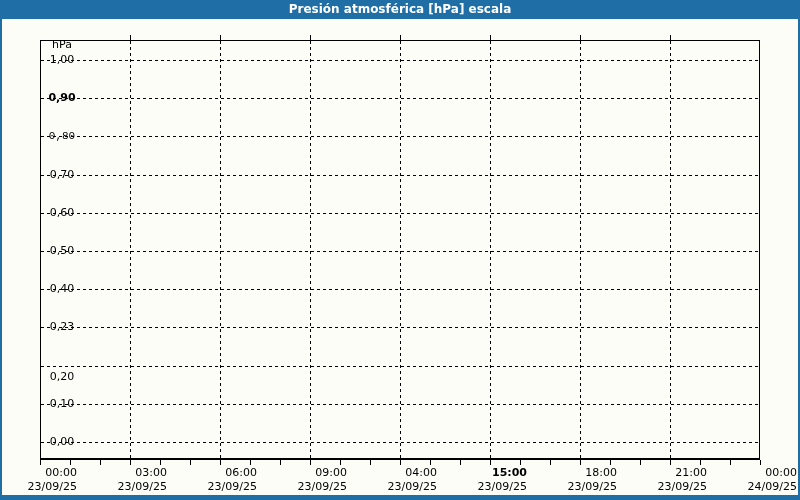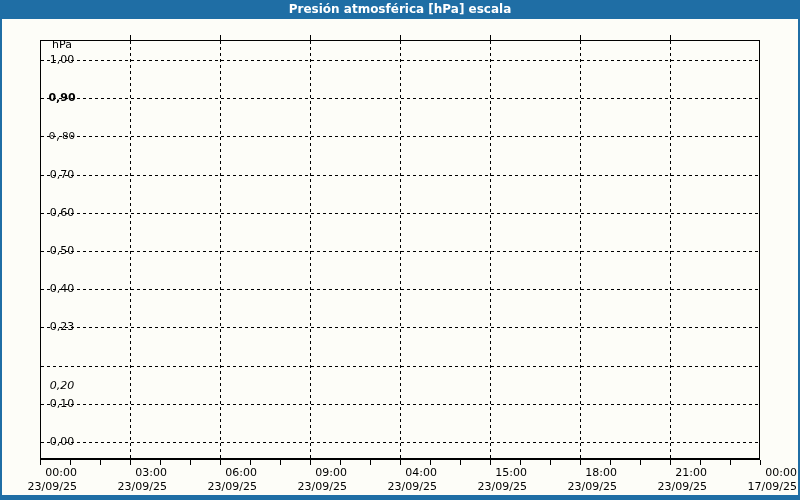--- a/index.html
+++ b/index.html
@@ -81,41 +81,41 @@
 
   <div id="overlay">
       <div class="ylab" style="top: 52px;">1,00</div>
       <div class="ylab" style="top: 90.2px; font-weight: bold;">0,90</div>
       <div class="ylab" style="top: 128.4px; font-family: Liberation Mono, monospace;">0,80</div>
       <div class="ylab" style="top: 166.6px;">0,70</div>
       <div class="ylab" style="top: 204.8px;">0,60</div>
       <div class="ylab" style="top: 243px;">0,50</div>
       <div class="ylab" style="top: 281.2px;">0,40</div>
       <div class="ylab" style="top: 319.4px;">0,23</div>
-      <div class="ylab" style="top: 378px; font-style: italic;">0,20</div>
+      <div class="ylab" style="top: 369px;">0,20</div>
       <div class="ylab" style="top: 395.8px;">0,10</div>
       <div class="ylab" style="top: 434px;">0,00</div>
       <div class="xlab" style="left: 3px; top: 466px;">00:00</div>
       <div class="xlab" style="left: 3px; top: 480px;">23/09/25</div>
       <div class="xlab" style="left: 93px; top: 466px;">03:00</div>
       <div class="xlab" style="left: 93px; top: 480px;">23/09/25</div>
       <div class="xlab" style="left: 183px; top: 466px;">06:00</div>
       <div class="xlab" style="left: 183px; top: 480px;">23/09/25</div>
       <div class="xlab" style="left: 273px; top: 466px;">09:00</div>
       <div class="xlab" style="left: 273px; top: 480px;">23/09/25</div>
       <div class="xlab" style="left: 363px; top: 466px;">04:00</div>
       <div class="xlab" style="left: 363px; top: 480px;">23/09/25</div>
-      <div class="xlab" style="left: 453px; top: 466px;">15:00</div>
+      <div class="xlab" style="left: 453px; top: 466px; font-weight: bold;">15:00</div>
       <div class="xlab" style="left: 453px; top: 480px;">23/09/25</div>
       <div class="xlab" style="left: 543px; top: 466px;">18:00</div>
       <div class="xlab" style="left: 543px; top: 480px;">23/09/25</div>
       <div class="xlab" style="left: 633px; top: 466px;">21:00</div>
       <div class="xlab" style="left: 633px; top: 480px;">23/09/25</div>
       <div class="xlab" style="left: 723px; top: 466px;">00:00</div>
-      <div class="xlab" style="left: 723px; top: 480px;">17/09/25</div>
+      <div class="xlab" style="left: 723px; top: 480px;">24/09/25</div>
     </div>
 
 <div class="tick" style="left: 130px; top: 35px;"></div>
     <div class="tick" style="left: 220px; top: 35px;"></div>
     <div class="tick" style="left: 310px; top: 35px;"></div>
     <div class="tick" style="left: 400px; top: 35px;"></div>
     <div class="tick" style="left: 490px; top: 35px;"></div>
     <div class="tick" style="left: 580px; top: 35px;"></div>
     <div class="tick" style="left: 670px; top: 35px;"></div>
     <div class="tick" style="left: 40px; top: 460px;"></div>

